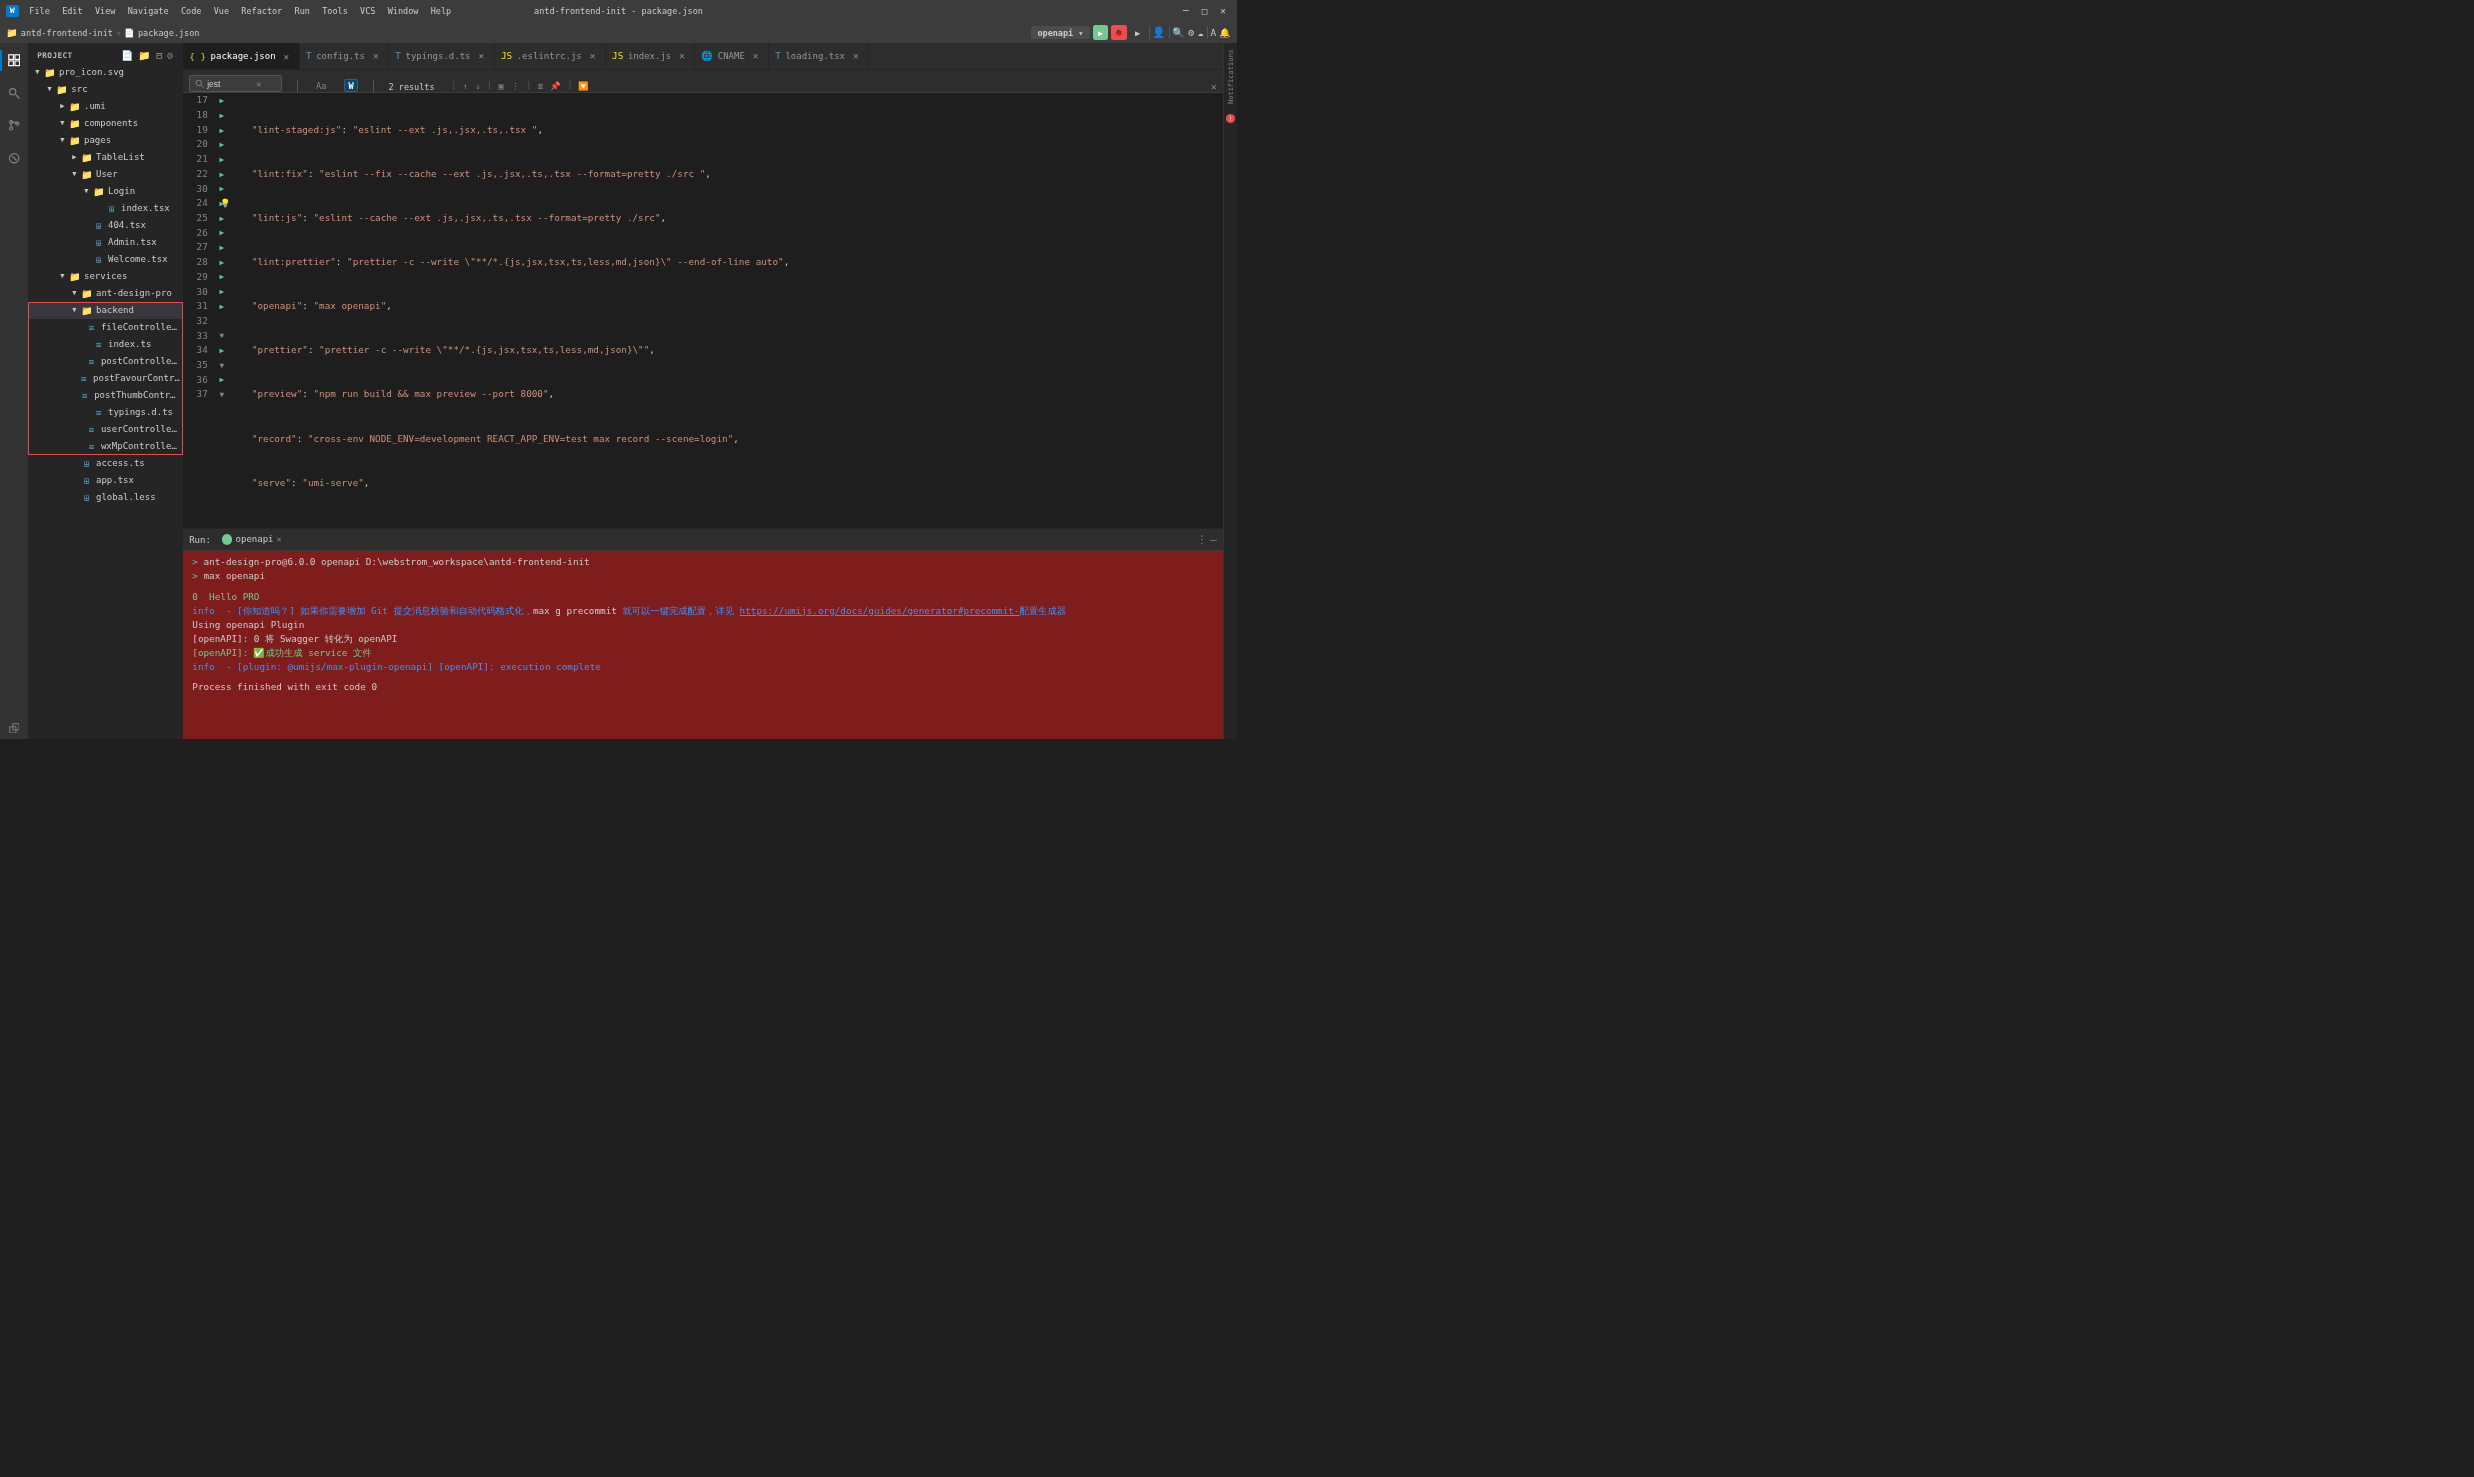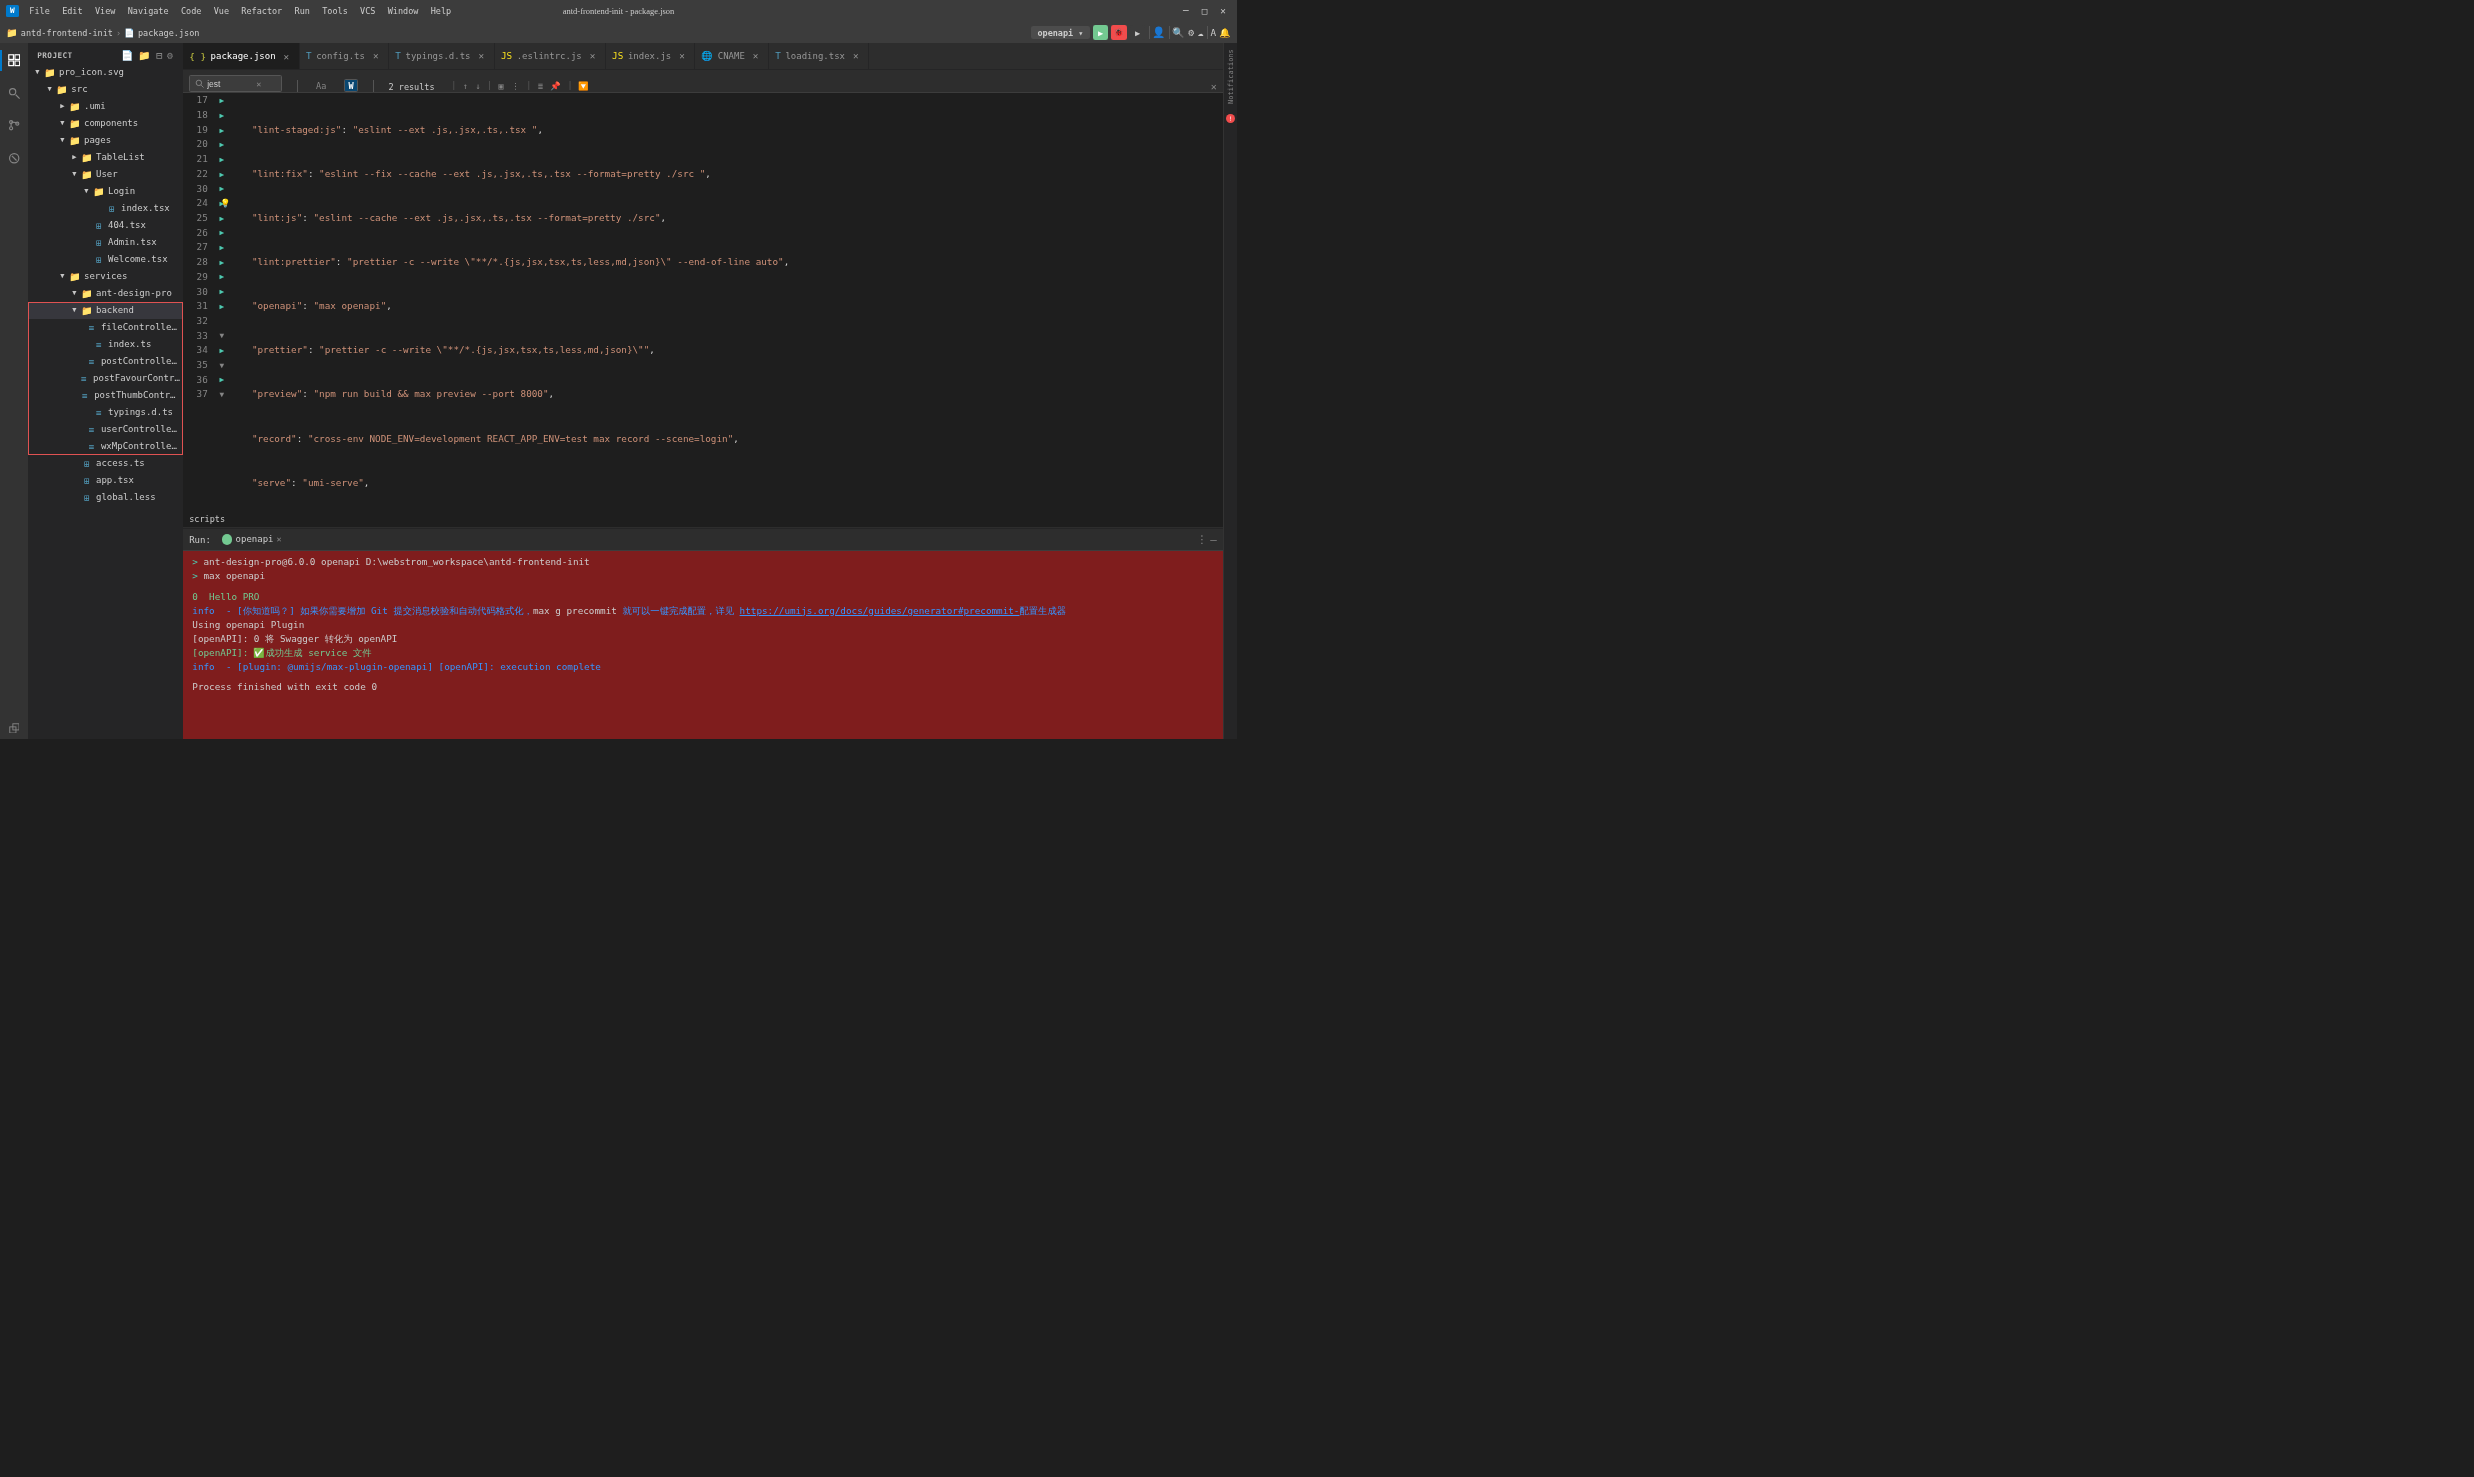--- a/index.html
+++ b/index.html
@@ -38,21 +38,20 @@
       font-size: 8.5px;
       padding: 1.5px 4.6px;
       cursor: pointer;
     }
     .title-bar-title {
       color: #cccccc;
       font-size: 8.5px;
       position: absolute;
       left: 50%;
       transform: translateX(-50%);
-      font-family: Liberation Serif, serif;
     }
     .title-bar-controls {
       display: flex;
       gap: 3.1px;
     }
     .win-btn {
       width: 15.5px;
       height: 12.4px;
       display: flex;
       align-items: center;
@@ -978,23 +977,20 @@
           
           
           
           
           
           
         </div>
       </div>
     </div>
 
-    <div class="breadcrumb">
-      <span class="breadcrumb-item">scripts</span>
-    </div>
 
     <div class="terminal-panel">
 
       <div class="run-bar">
         <span class="run-label">Run:</span>
         <div class="run-tab">
           <span class="terminal-tab-icon"></span>
           <span>openapi</span>
           <span class="run-close">✕</span>
         </div>

